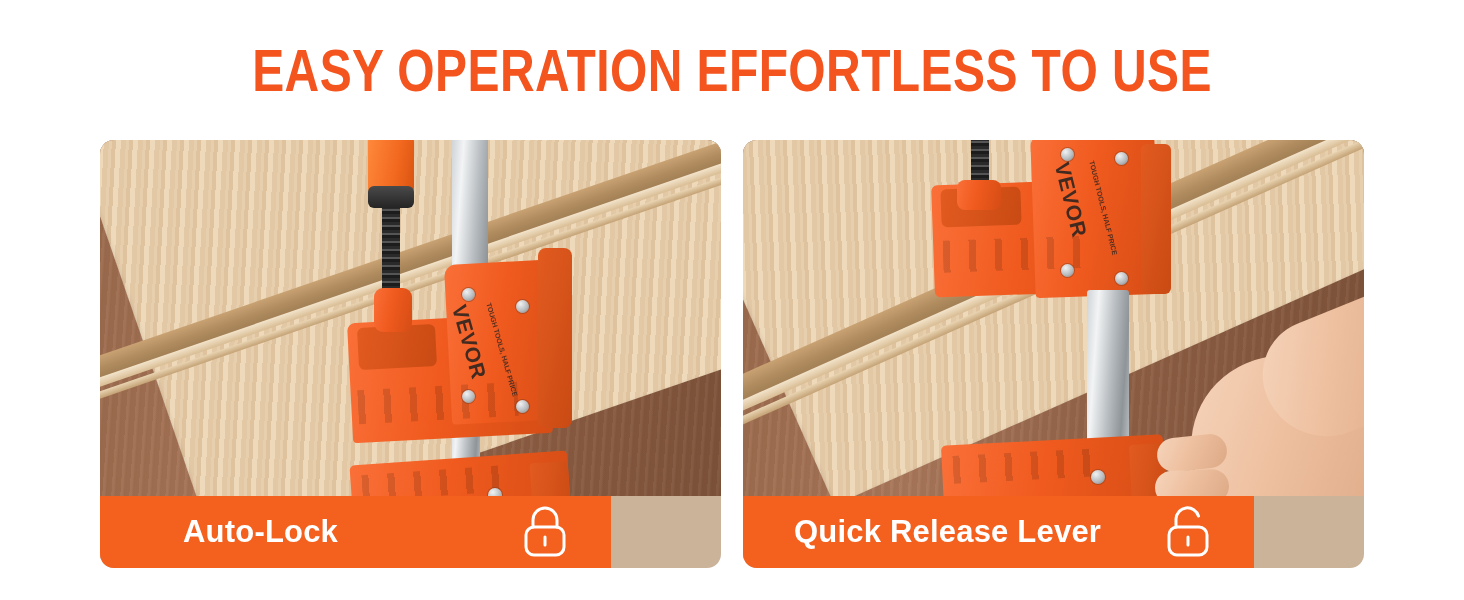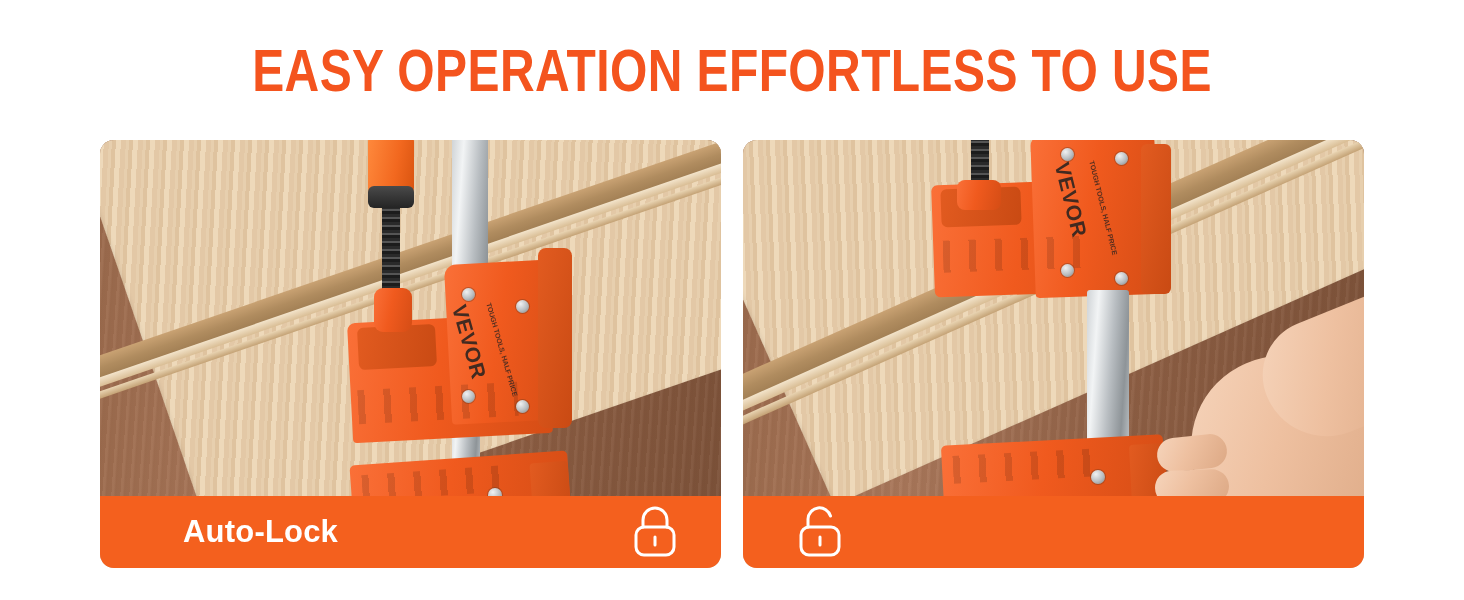--- a/index.html
+++ b/index.html
@@ -202,21 +202,21 @@
   .hand {
     position: absolute;
     background: linear-gradient(120deg, #f6d5bc 0%, #eec0a0 45%, #dca884 100%);
   }
 
   
   .caption {
     position: absolute;
     left: 0;
     bottom: 0;
-    width: 621px;
+    width: 511px;
     height: 72px;
     background: #F4601E;
     display: flex;
     align-items: center;
     justify-content: space-between;
     padding: 0 40px 0 83px;
   }
 
   .caption-label {
     color: #ffffff;
@@ -360,20 +360,21 @@
         <div class="hand" style="position:absolute;left:520px;top:172px;width:150px;height:120px;
                     border-radius:60px 20px 20px 70px;transform:rotate(-22deg);"></div>
         <div class="hand" style="position:absolute;left:414px;top:296px;width:70px;height:34px;
                     border-radius:18px;transform:rotate(-6deg);"></div>
         <div class="hand" style="position:absolute;left:412px;top:330px;width:74px;height:34px;
                     border-radius:18px;transform:rotate(-2deg);"></div>
 
       </div>
 
       <div class="caption" style="padding-left:51px;">
+        <span class="caption-label">Quick Release Lever</span>
         <span class="caption-icon">
           <svg viewBox="0 0 52 56" fill="none" stroke="#ffffff" stroke-width="3" stroke-linecap="round" stroke-linejoin="round">
             <path d="M14 23 V15 a11.5 11.5 0 0 1 22.5 -3"></path>
             <rect x="7" y="23" width="38" height="28" rx="8"></rect>
             <line x1="26" y1="33" x2="26" y2="41"></line>
           </svg>
         </span>
       </div>
     </div>
 

